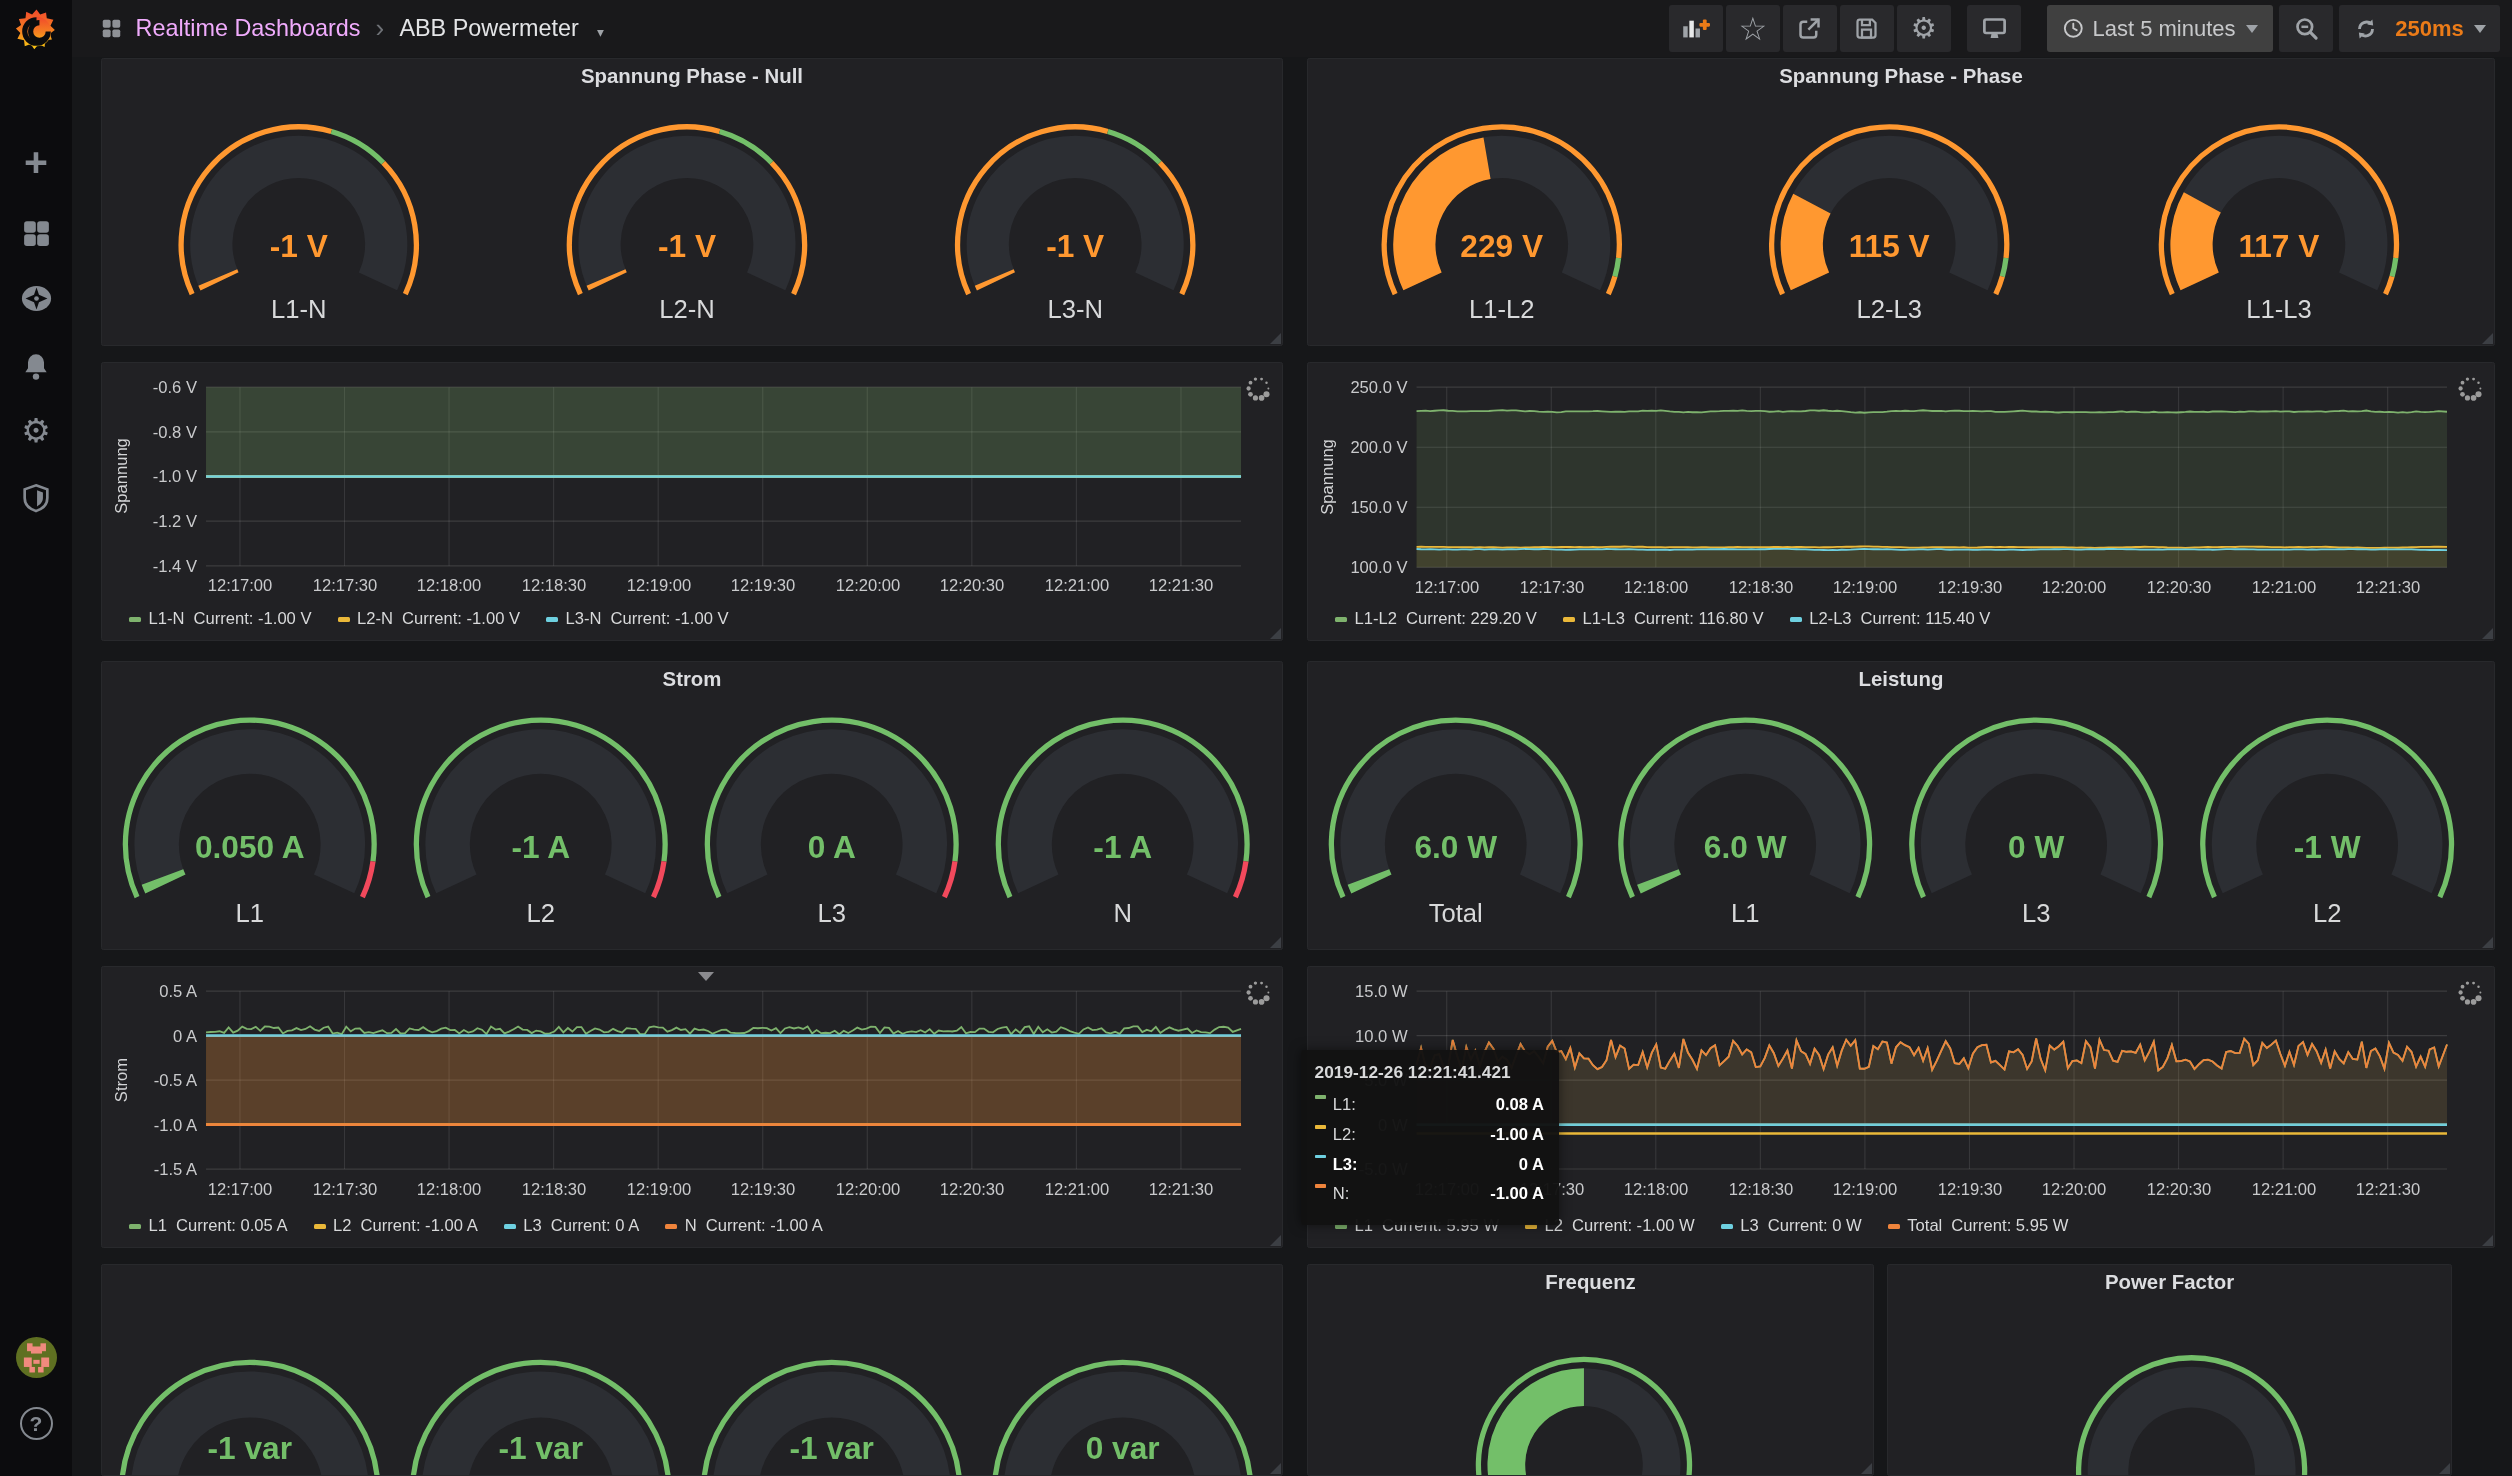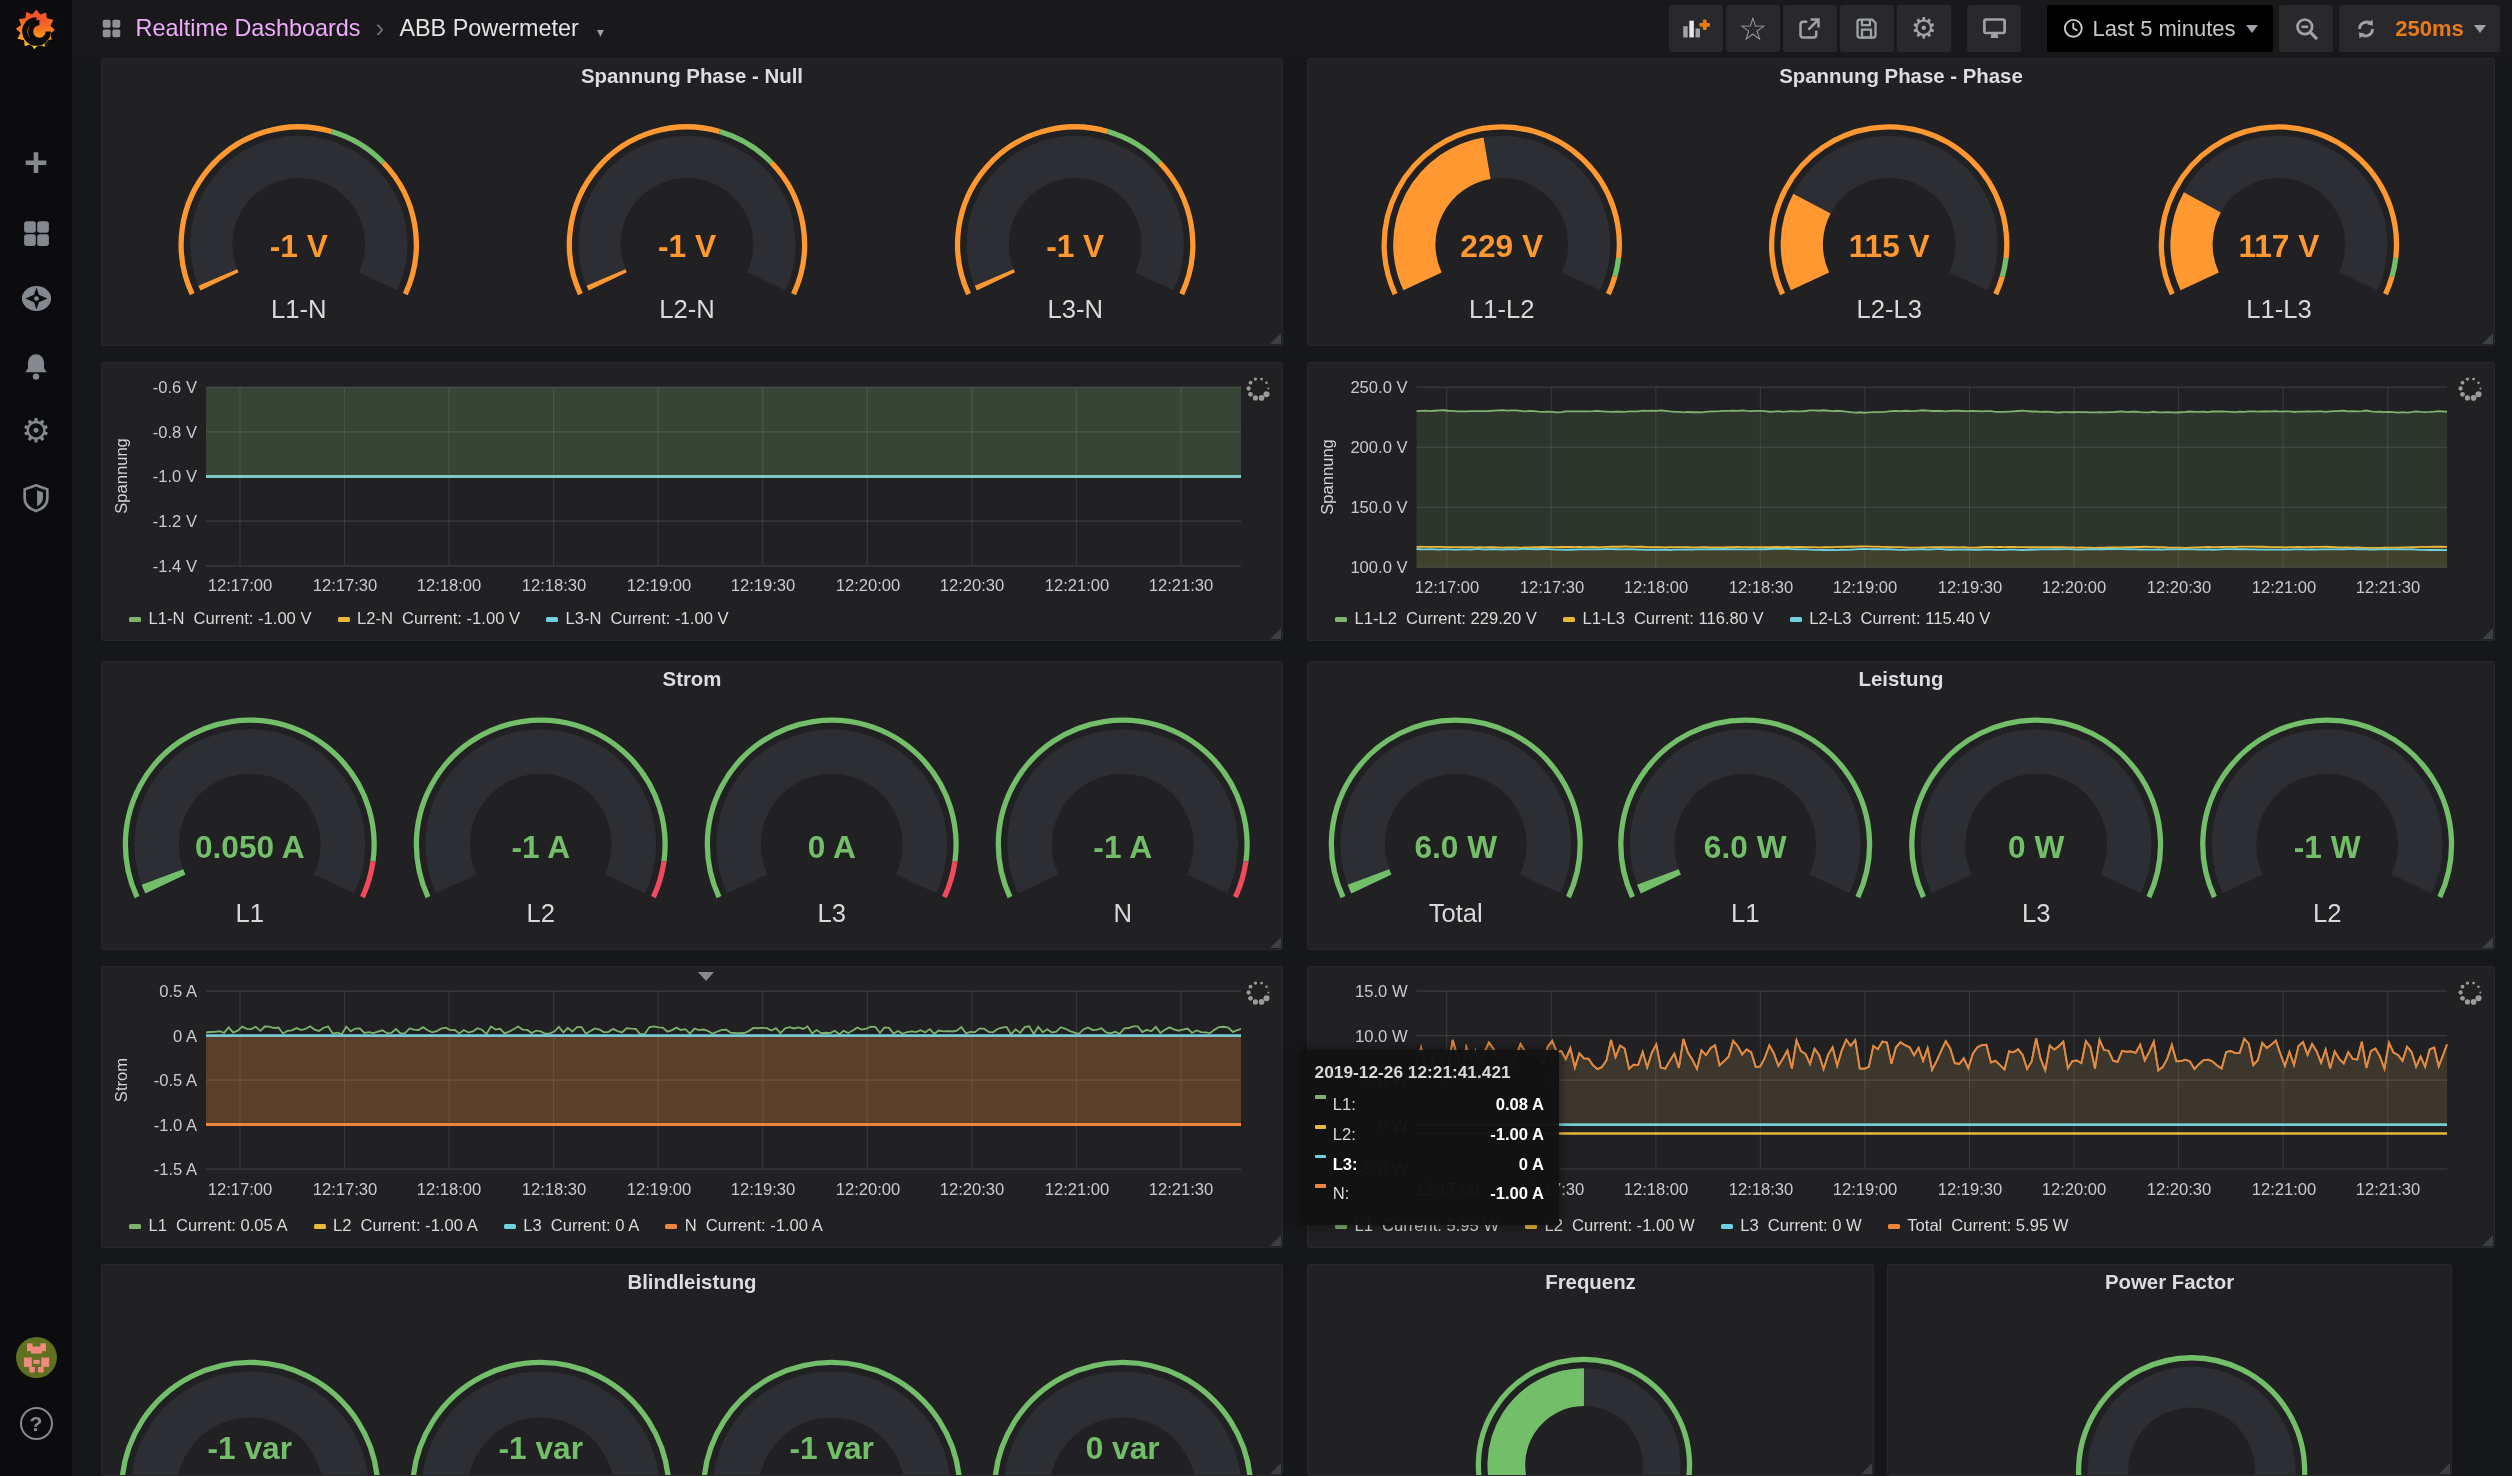--- a/index.html
+++ b/index.html
@@ -17,21 +17,21 @@
   #breadcrumb{display:flex;align-items:center;margin-left:29px;gap:13.6px;}
   .bc-group{font-size:23.4px;color:#f0abfc;}
   .bc-sep{font-size:26px;color:#6e7176;margin:0 1.5px;}
   .bc-title{font-size:23.4px;color:#e3e4e6;}
   .bc-caret{font-size:13.6px;color:#9fa3a8;margin-left:4.5px;padding-top:6px;}
   #nav-right{margin-left:auto;display:flex;align-items:center;margin-right:12px;}
   .tool-btn{width:54px;height:47px;background:#29292c;border-radius:3px;display:flex;align-items:center;justify-content:center;margin-left:3px;cursor:pointer;}
   .star-glyph{font-size:32px;color:#9fa3a8;line-height:1;}
   .ngear-glyph{font-size:29px;color:#9fa3a8;line-height:1;}
   #tv-btn{margin-left:16.6px;}
-  #time-picker{height:47px;background:#000000;border-radius:3px;display:flex;align-items:center;padding:0 15px;margin-left:26px;cursor:pointer;}
+  #time-picker{height:47px;background:#404040;border-radius:3px;display:flex;align-items:center;padding:0 15px;margin-left:26px;cursor:pointer;}
   #time-picker .tp-label{font-size:22px;color:#c7c8ca;margin:0 10.6px 0 7.5px;}
   .caret-down{width:0;height:0;border-left:6.8px solid transparent;border-right:6.8px solid transparent;border-top:8.3px solid #9fa3a8;}
   #zoom-btn{margin-left:6px;}
   #refresh-group{height:47px;background:#29292c;border-radius:3px;display:flex;align-items:center;padding:0 13.6px;margin-left:6px;cursor:pointer;}
   #refresh-interval{font-size:22px;font-weight:bold;color:#eb7b18;margin:0 10.6px 0 16.6px;}
   
   .panel{position:absolute;background:#212124;border:0.8px solid #28292c;border-radius:2.3px;overflow:hidden;}
   .panel-title{position:absolute;left:0;right:0;top:6px;text-align:center;font-size:20.4px;font-weight:bold;color:#dcdde0;cursor:pointer;z-index:3;}
   .corner{position:absolute;right:1.5px;bottom:1.5px;width:0;height:0;border-bottom:11.3px solid #3c3f44;border-left:11.3px solid transparent;}
   .spinner{position:absolute;top:7.5px;width:35px;height:35px;}
@@ -523,21 +523,21 @@
           <circle cx="33.517220926874316" cy="15.35879172019785" r="1.6" fill="#9b9b9b"></circle>
           <circle cx="27.017220926874316" cy="10.636265288163004" r="1.9" fill="#9b9b9b"></circle>
           <circle cx="18.982779073125684" cy="10.636265288163003" r="2.2" fill="#9b9b9b"></circle>
           <circle cx="12.482779073125684" cy="15.358791720197848" r="2.5" fill="#9b9b9b"></circle>
           <circle cx="10" cy="23" r="2.8" fill="#9b9b9b"></circle>
           <circle cx="12.482779073125682" cy="30.64120827980215" r="3.0999999999999996" fill="#9b9b9b"></circle>
           <circle cx="18.98277907312568" cy="35.363734711837" r="3.4000000000000004" fill="#9b9b9b"></circle>
           <circle cx="27.017220926874316" cy="35.363734711837" r="3.7" fill="#9b9b9b"></circle>
           <circle cx="33.517220926874316" cy="30.641208279802154" r="4" fill="#9b9b9b"></circle>
         </svg><div class="corner"></div></div>
-      <div class="panel" style="left:101px;top:1264px;width:1182px;height:212px;"><div class="panel-title">Blindleistung</div><svg width="1182" height="212" viewBox="0 0 1568 281">
+      <div class="panel" style="left:101px;top:1264px;width:1182px;height:212px;"><svg width="1182" height="212" viewBox="0 0 1568 281">
           <g>
             <path d="M80.4 352.9 A127.5 127.5 0 1 1 311.6 352.9" fill="none" stroke="#2c2e33" stroke-width="61"></path>
             <path d="M41.9 370.8 A170 170 0 1 1 350.1 370.8" fill="none" stroke="#73BF69" stroke-width="7"></path>
             <text x="196" y="257" text-anchor="middle" fill="#73BF69" font-size="42" font-weight="bold">-1 var</text>
           </g>
           <g>
             <path d="M466.4 352.9 A127.5 127.5 0 1 1 697.6 352.9" fill="none" stroke="#2c2e33" stroke-width="61"></path>
             <path d="M427.9 370.8 A170 170 0 1 1 736.1 370.8" fill="none" stroke="#73BF69" stroke-width="7"></path>
             <text x="582" y="257" text-anchor="middle" fill="#73BF69" font-size="42" font-weight="bold">-1 var</text>
           </g>

